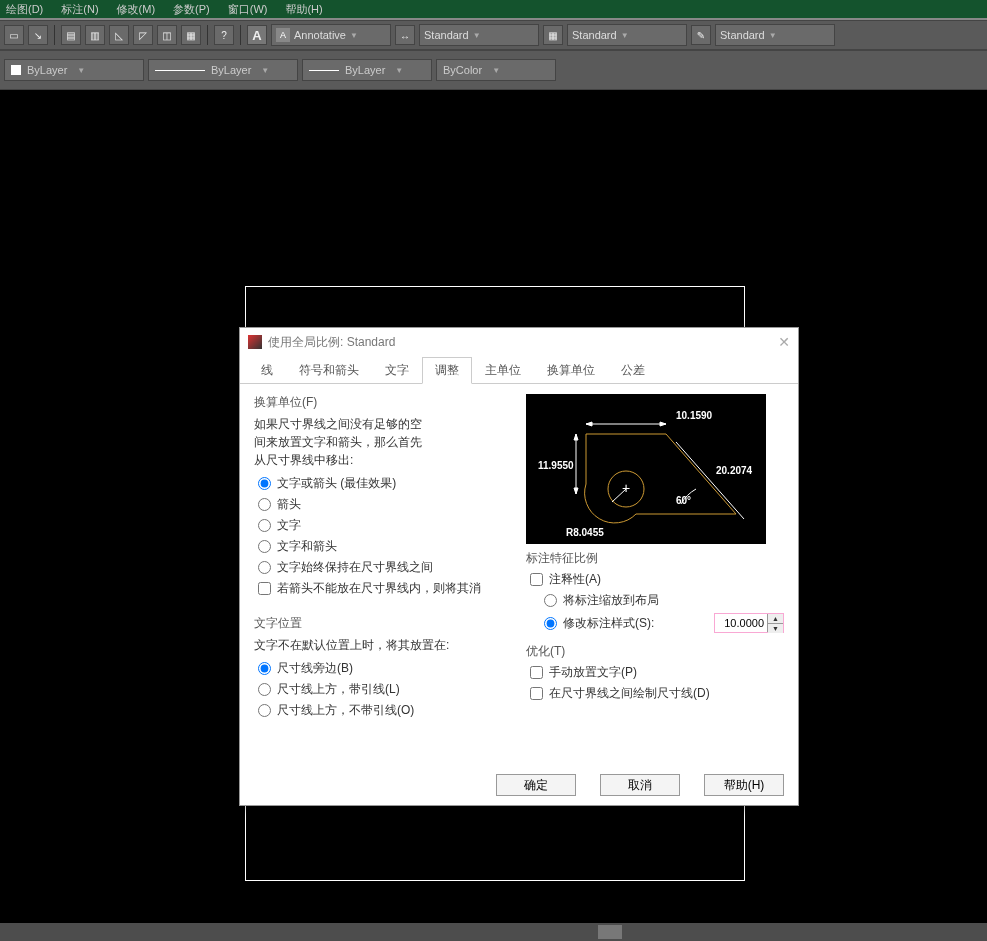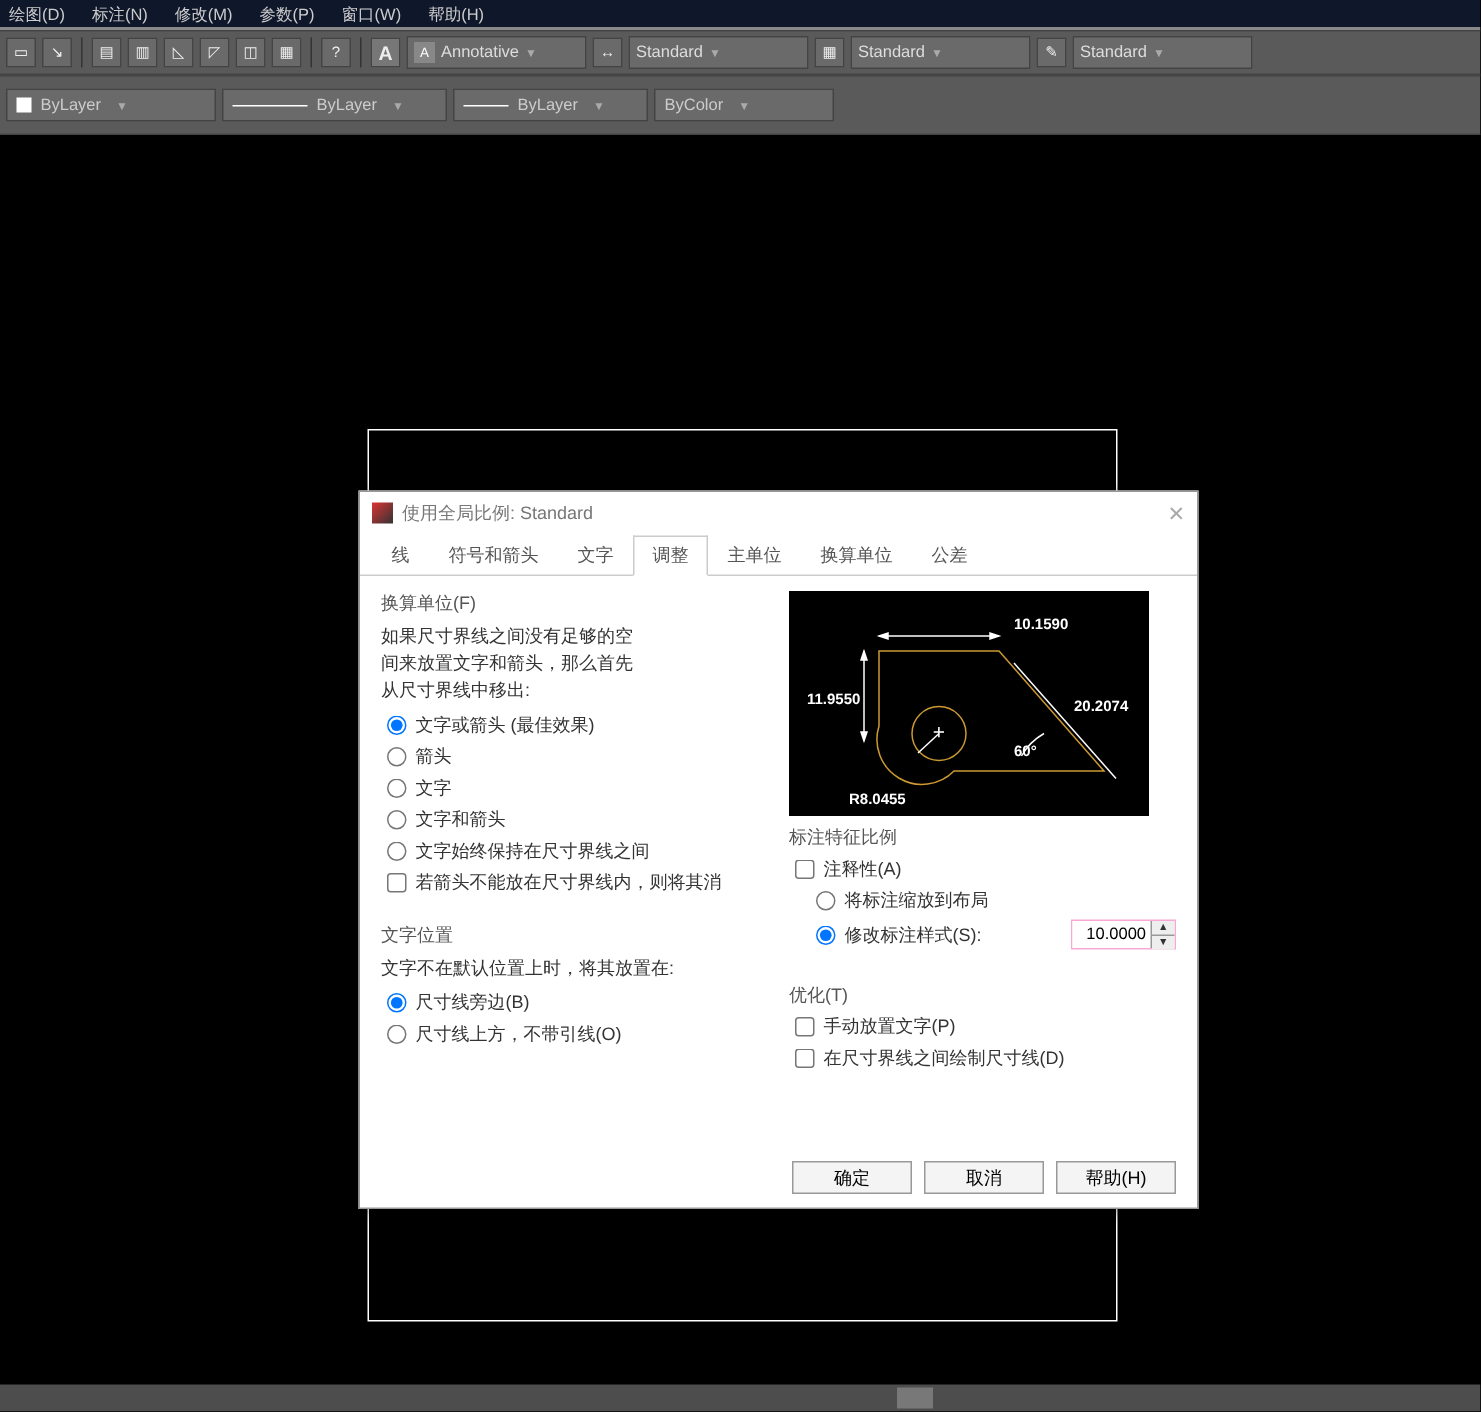--- a/index.html
+++ b/index.html
@@ -1,19 +1,19 @@
 <!DOCTYPE html>
 <html><head>
 <meta charset="utf-8">
 <style>
 * { box-sizing: border-box; margin: 0; padding: 0; font-family: "Microsoft YaHei", "SimSun", Arial, sans-serif; }
 body { width: 987px; height: 941px; background: #000; overflow: hidden; position: relative; }
 
 
-.menubar { height: 18px; background: #0f172a; display: flex; gap: 18px; padding-left: 6px; color: #ccc; font-size: 11px; align-items: center; }
+.menubar { height: 18px; background: #14532d; display: flex; gap: 18px; padding-left: 6px; color: #ccc; font-size: 11px; align-items: center; }
 .menubar span { cursor: default; }
 .menu-sep { height: 2px; background: #888; }
 
 
 .toolbar { background: #5a5a5a; border-top: 1px solid #444; border-bottom: 1px solid #444; display: flex; align-items: center; gap: 4px; padding: 2px 4px; height: 30px; }
 .tool-btn { width: 20px; height: 20px; background: #6a6a6a; border: 1px solid #444; display: inline-flex; align-items: center; justify-content: center; color: #eee; font-size: 10px; cursor: pointer; }
 .tool-btn.a { background: #777; font-weight: bold; font-size: 13px; }
 .tool-sep { width: 1px; height: 20px; background: #333; margin: 0 2px; }
 .dd { display: flex; align-items: center; background: #6a6a6a; border: 1px solid #444; height: 22px; padding: 0 4px; color: #ddd; font-size: 11px; cursor: pointer; }
 .dd .arrow { margin-left: 4px; font-size: 8px; color: #aaa; }
@@ -49,21 +49,21 @@
 .preview svg { position: absolute; left: 0; top: 0; }
 
 .fieldset { margin-top: 4px; }
 .fieldset .hd { color: #555; margin-bottom: 4px; }
 .spinner { display: inline-flex; border: 1px solid #f9a8d4; height: 20px; width: 70px; }
 .spinner input { border: none; width: 52px; font-size: 11px; text-align: right; padding-right: 3px; outline: none; }
 .spinner .btns { display: flex; flex-direction: column; width: 16px; border-left: 1px solid #999; }
 .spinner .btns span { flex: 1; font-size: 7px; text-align: center; line-height: 9px; background: #eee; cursor: pointer; }
 .spinner .btns span:first-child { border-bottom: 1px solid #999; }
 
-.dlg-footer { height: 40px; display: flex; align-items: center; justify-content: flex-end; gap: 8px; padding-right: 14px; }
+.dlg-footer { height: 40px; display: flex; align-items: center; justify-content: flex-end; gap: 24px; padding-right: 14px; }
 .btn { width: 80px; height: 22px; border: 1px solid #999; background: #f4f4f4; font-size: 12px; cursor: pointer; }
 
 
 .status { position: absolute; bottom: 0; left: 0; right: 0; height: 18px; background: #4d4d4d; }
 .status .seg { position: absolute; left: 598px; top: 2px; width: 24px; height: 14px; background: #787878; }
 </style>
 </head>
 <body>
 
 <div class="menubar">
@@ -186,20 +186,24 @@
             <input type="checkbox" style="">
             <span>若箭头不能放在尺寸界线内，则将其消</span>
           </label>
 
         <div style="height:14px"></div>
         <div class="group-title">文字位置</div>
         <div class="para">文字不在默认位置上时，将其放置在:</div>
         <label class="opt">
             <input type="radio" name="tp" checked="" style="">
             <span>尺寸线旁边(B)</span>
+          </label>
+        <label class="opt">
+            <input type="radio" name="tp" style="">
+            <span>尺寸线上方，带引线(L)</span>
           </label>
         <label class="opt">
             <input type="radio" name="tp" style="">
             <span>尺寸线上方，不带引线(O)</span>
           </label>
       </div>
 
       <div class="col">
         <div class="preview">
           <svg width="240" height="150" viewBox="0 0 240 150">
@@ -245,21 +249,21 @@
             <span style="margin-left:auto" class="spinner">
               <input value="10.0000" style="">
               <span class="btns">
                   <span>▲</span>
                   <span>▼</span>
                 </span>
             </span>
           </div>
         </div>
 
-        <div class="fieldset" style="margin-top:22px">
+        <div class="fieldset" style="margin-top:10px">
           <div class="hd">优化(T)</div>
           <label class="opt">
               <input type="checkbox" style="">
               <span>手动放置文字(P)</span>
             </label>
           <label class="opt">
               <input type="checkbox" style="">
               <span>在尺寸界线之间绘制尺寸线(D)</span>
             </label>
         </div>

